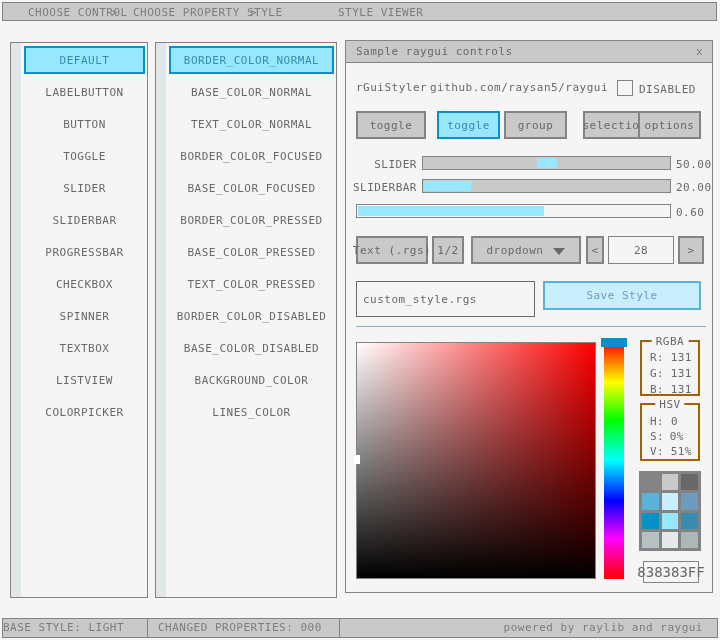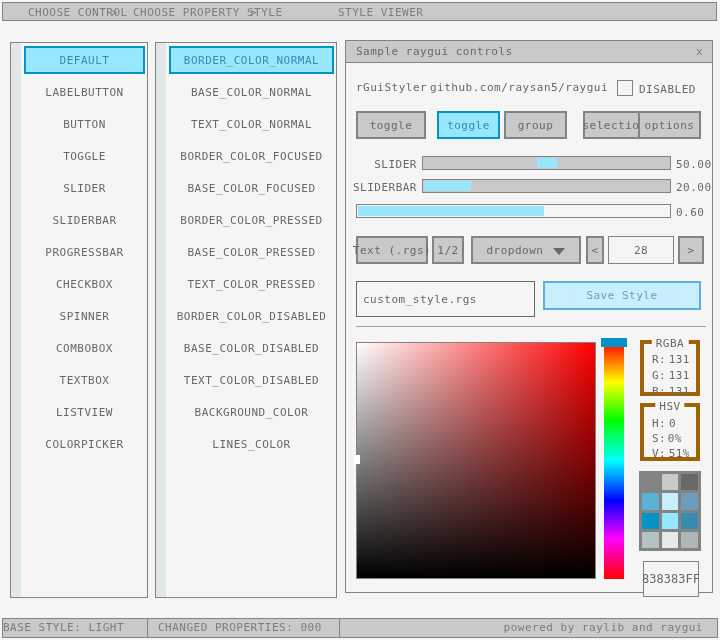--- a/index.html
+++ b/index.html
@@ -63,34 +63,34 @@
     background:linear-gradient(to bottom, rgba(0,0,0,0), #000000),
                linear-gradient(to right, #ffffff, #ff0000); }
   .sv-cursor { position:absolute; left:-3px; top:112px; width:6px; height:9px;
     background:#ffffff; }
   .hue-bar { position:absolute; left:258px; top:301px; width:20px; height:237px;
     background:linear-gradient(to bottom, #ff0000 0%, #ffff00 17%, #00ff00 33%,
       #00ffff 50%, #0000ff 67%, #ff00ff 83%, #ff0000 100%); }
   .hue-cursor { position:absolute; left:-3px; right:-3px; top:-4px; height:9px;
     background:#0492c7; }
 
-  .groupbox { position:absolute; border:4px solid #a16207; }
+  .groupbox { position:absolute; border:2px solid #a16207; }
   .groupbox .gb-title { position:absolute; top:-7px; left:50%;
     transform:translateX(-50%); background:#f5f5f5; padding:0 4px; }
   .gb-row { position:absolute; left:8px; right:6px; display:flex;
     justify-content:space-between; }
 
   .swatches { position:absolute; left:293px; top:430px; width:62px; height:80px;
     background:#838383; display:grid; grid-template-columns:repeat(3,1fr);
     gap:3px; padding:3px; }
   .swatch { width:100%; height:100%; }
 
-  .hexbox { position:absolute; left:297px; top:520px; width:56px; height:36px;
+  .hexbox { position:absolute; left:297px; top:520px; width:56px; height:22px;
     border:1px solid #838383; background:#f5f5f5; display:flex; align-items:center;
-    justify-content:center; font-size:12px; letter-spacing:0; }
+    justify-content:center; font-size:14px; letter-spacing:0; }
 
   
   .sbar { position:absolute; top:618px; height:20px; background:#c9c9c9;
     border:1px solid #838383; line-height:18px; color:#7d7d7d; white-space:nowrap; }
   .sb1 { left:2px;   width:146px; }
   .sb2 { left:147px; width:193px; padding-left:10px; }
   .sb3 { left:339px; width:379px; text-align:right; padding-right:14px; }
 </style>
 </head>
 <body>
@@ -108,41 +108,39 @@
   <div class="list">
       <div class="list-item selected">DEFAULT</div>
       <div class="list-item">LABELBUTTON</div>
       <div class="list-item">BUTTON</div>
       <div class="list-item">TOGGLE</div>
       <div class="list-item">SLIDER</div>
       <div class="list-item">SLIDERBAR</div>
       <div class="list-item">PROGRESSBAR</div>
       <div class="list-item">CHECKBOX</div>
       <div class="list-item">SPINNER</div>
-      <div class="list-item">COMBOBOX</div>
       <div class="list-item">TEXTBOX</div>
       <div class="list-item">LISTVIEW</div>
       <div class="list-item">COLORPICKER</div>
     </div>
 </div>
 
 <div class="abs panel panel-mid">
   <div class="scroll-strip"></div>
   <div class="list">
       <div class="list-item selected">BORDER_COLOR_NORMAL</div>
       <div class="list-item">BASE_COLOR_NORMAL</div>
       <div class="list-item">TEXT_COLOR_NORMAL</div>
       <div class="list-item">BORDER_COLOR_FOCUSED</div>
       <div class="list-item">BASE_COLOR_FOCUSED</div>
       <div class="list-item">BORDER_COLOR_PRESSED</div>
       <div class="list-item">BASE_COLOR_PRESSED</div>
       <div class="list-item">TEXT_COLOR_PRESSED</div>
       <div class="list-item">BORDER_COLOR_DISABLED</div>
       <div class="list-item">BASE_COLOR_DISABLED</div>
-      <div class="list-item">TEXT_COLOR_DISABLED</div>
       <div class="list-item">BACKGROUND_COLOR</div>
       <div class="list-item">LINES_COLOR</div>
     </div>
 </div>
 
 <div class="abs window">
   <div class="titlebar">
     <span>Sample raygui controls</span>
     <span class="close-x">x</span>
   </div>

